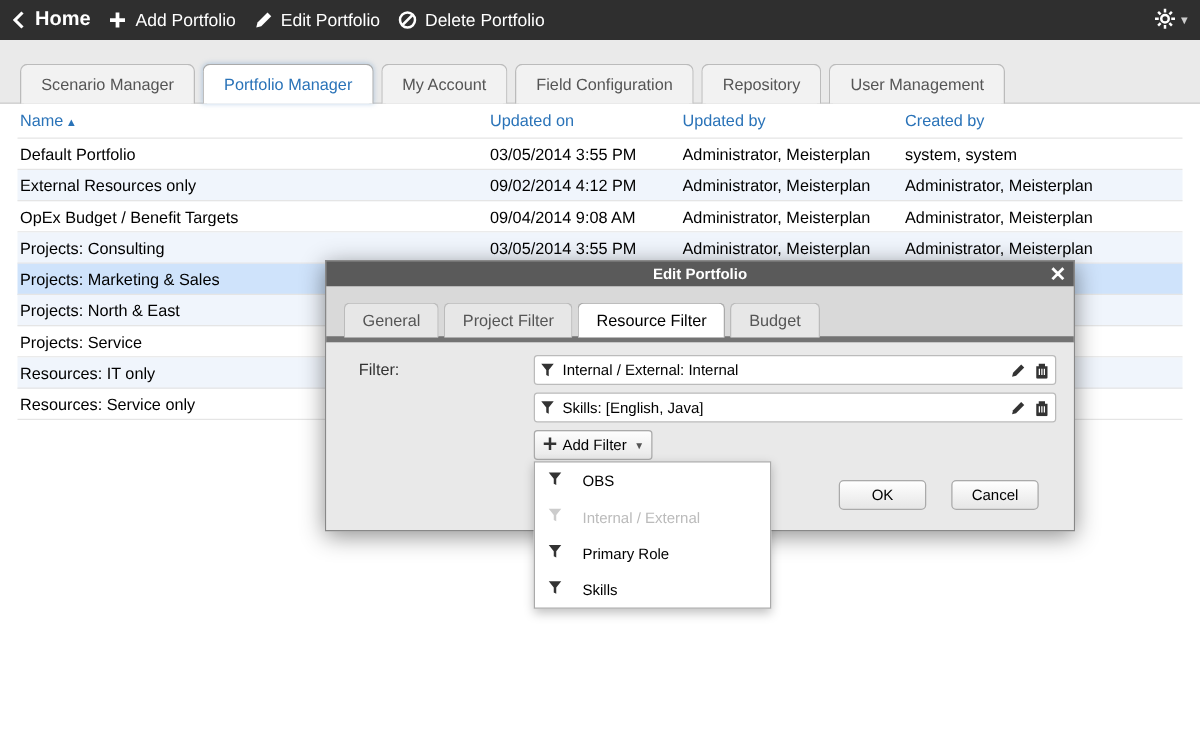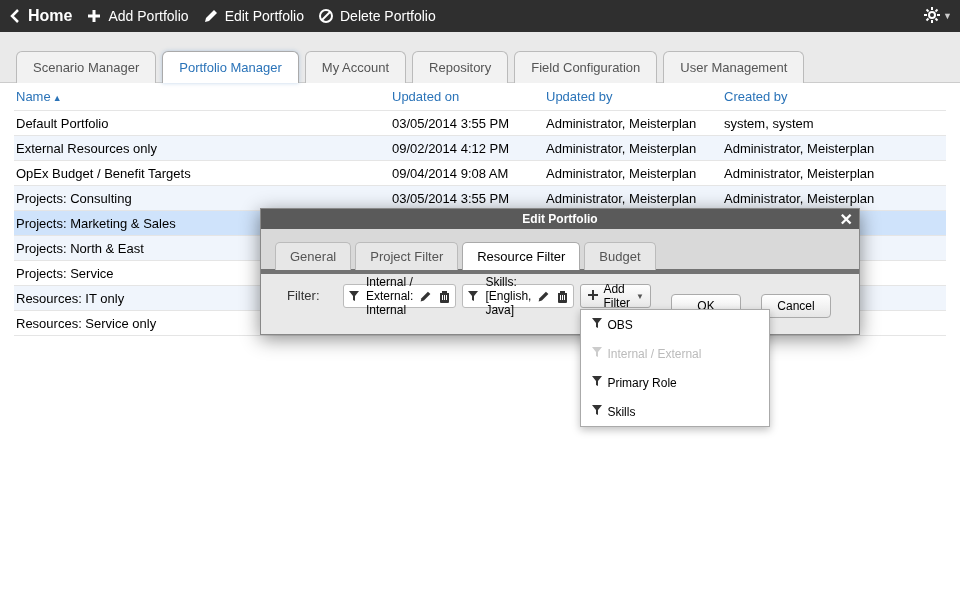--- a/index.html
+++ b/index.html
@@ -32,28 +32,28 @@
   .modal-overlay { position: absolute; top: 0; left: 0; width: 960px; height: 598px; pointer-events: none; }
   .modal { position: absolute; left: 260px; top: 208px; width: 600px; background: #d9d9d9; border: 1px solid #888; box-shadow: 0 4px 18px rgba(0,0,0,0.45); pointer-events: auto; }
   .modal-title { background: #5a5a5a; color: #fff; height: 20px; display:flex; align-items:center; justify-content:center; font-weight:bold; font-size:12px; position:relative;}
   .modal-close { position:absolute; right:6px; top:1px; font-size:16px; font-weight:bold; cursor:pointer; color:#fff;}
   .modal-tabs { display:flex; gap:4px; padding: 12px 14px 0 14px; border-bottom: 5px solid #737373;}
   .modal-tab { padding:6px 14px; border:1px solid #bbb; border-bottom:none; background:#e7e7e7; border-radius:5px 5px 0 0; color:#555; cursor:pointer; position:relative; top:1px;}
   .modal-tab.active { background:#fff; color:#000000; border-color:#aaa;}
   .modal-body { background:#e9e9e9; padding:10px 14px 16px 14px; }
   .filter-row { display:flex; align-items:flex-start;margin-left:12px;}
   .filter-label { width:140px; padding-top:4px; color:#333;}
-  .filter-col { flex:1; display:flex; flex-direction:row; gap:6px; }
+  .filter-col { flex:1; display:flex; flex-direction:column; gap:6px; }
   .filter-item { display:flex; align-items:center; background:#fff; border:1px solid #bbb; border-radius:3px; height:24px; padding:0 4px; gap:6px;}
   .filter-item .ftxt { flex:1; font-size:12px; }
   .filter-item .ficon, .filter-item .edit, .filter-item .del { cursor:pointer; display:flex; align-items:center;}
   .add-filter-wrap { position:relative; align-self:flex-start;}
   .add-filter-btn { display:flex; align-items:center; gap:4px; background:linear-gradient(#fefefe,#e8e8e8); border:1px solid #aaa; border-radius:3px; height:24px; padding:0 6px; cursor:pointer; font-size:12px;}
   .dropdown { position:absolute; top:25px; left:0; width:190px; background:#fff; border:1px solid #aaa; box-shadow:0 3px 8px rgba(0,0,0,0.25); z-index:10;}
-  .dd-item { display:flex; align-items:center; gap:4px; padding:7px 10px; cursor:pointer; font-size:12px;}
+  .dd-item { display:flex; align-items:center; gap:16px; padding:7px 10px; cursor:pointer; font-size:12px;}
   .dd-item.disabled { color:#bbb; cursor:default;}
   .modal-footer { display:flex; justify-content:flex-end; gap:20px; padding:10px 14px 0 14px;}
   .mbtn { min-width:70px; padding:4px 14px; background:linear-gradient(#fff,#e6e6e6); border:1px solid #aaa; border-radius:4px; cursor:pointer; font-size:12px;}
   .funnel { width:12px; height:12px; display:inline-block;}
 </style>
 </head>
 <body>
 
 <div class="topbar">
   <div class="tb-btn">
@@ -107,22 +107,22 @@
         </svg>
     </span>
     <span style="font-size:9px;margin-left:2px;color:#ccc;">▼</span>
   </div>
 </div>
 
 <div class="tabstrip">
   <div class="main-tab">Scenario Manager</div>
   <div class="main-tab active">Portfolio Manager</div>
   <div class="main-tab">My Account</div>
+  <div class="main-tab">Field Configuration</div>
   <div class="main-tab">Repository</div>
-  <div class="main-tab">Field Configuration</div>
   <div class="main-tab">User Management</div>
 </div>
 
 <div class="grid">
   <div class="grid-header">
     <div class="col c-name"><span>Name</span><span class="sort-caret">▲</span></div>
     <div class="col c-updated">Updated on</div>
     <div class="col c-by">Updated by</div>
     <div class="col c-created">Created by</div>
   </div>

